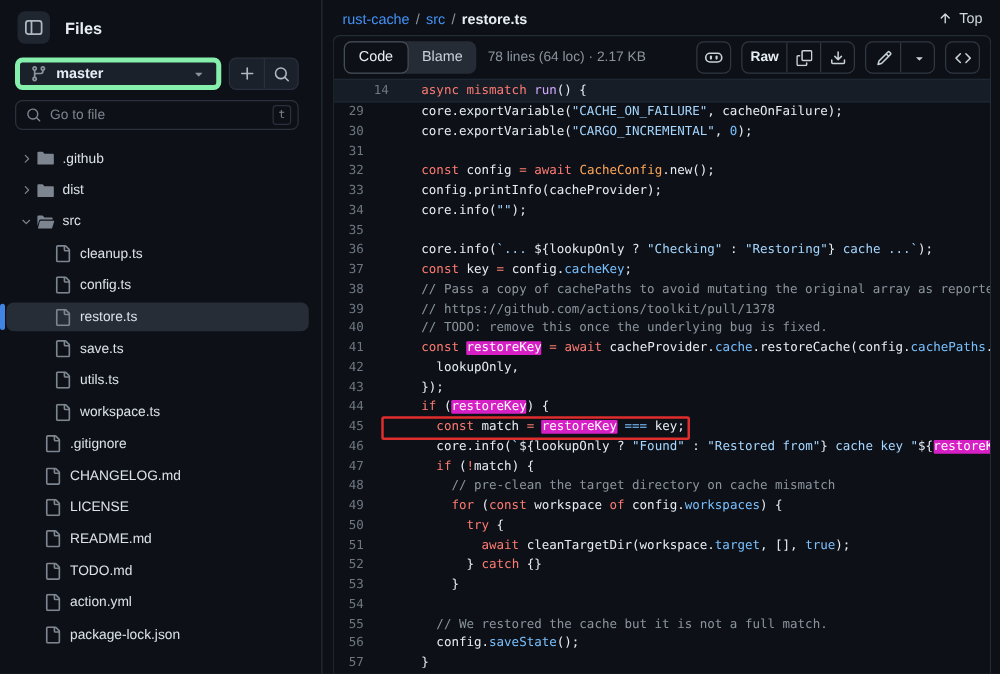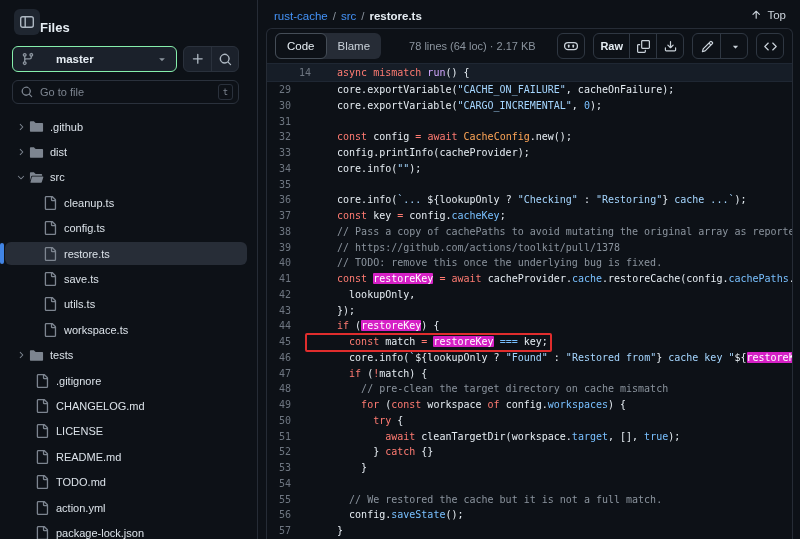--- a/index.html
+++ b/index.html
@@ -7,25 +7,25 @@
     --muted:#8b949e; --muted2:#7d8590; --ln:#6e7681; --link:#4493f8;
     --kw:#ff7b72; --str:#a5d6ff; --const:#79c0ff; --cls:#ffa657; --fn:#d2a8ff; --cmt:#8b949e;
     --hl:#d620c6; --ann:#e02d2d; --accent:#4184e4;
   }
   *{box-sizing:border-box;margin:0;padding:0}
   html,body{width:800px;height:539px;overflow:hidden}
   body{background:var(--bg);font-family:"Liberation Sans",sans-serif;position:relative;color:var(--fg)}
 
   
   .sidebar{position:absolute;left:0;top:0;width:258px;height:539px;border-right:1px solid var(--border)}
-  .sb-header{display:flex;align-items:flex-end;padding:9px 14px 6px 14px}
+  .sb-header{display:flex;align-items:center;gap:12px;padding:9px 14px 6px 14px}
   .icon-btn{width:26px;height:26px;border-radius:6px;background:#1f2630;display:flex;align-items:center;justify-content:center;border:none;cursor:pointer}
   .files-title{font-size:13px;font-weight:700;color:var(--fg)}
   .branch-row{display:flex;align-items:center;gap:6px;padding:5px 18px 6px 12px}
-  .branch-btn{flex:1;height:26px;display:flex;align-items:center;gap:21px;padding:0 8px;background:#1b212b;border:1px solid #86efac;border-radius:6px;cursor:pointer}
+  .branch-btn{flex:1;height:26px;display:flex;align-items:center;gap:7px;padding:0 8px;background:#1b212b;border:4px solid #86efac;border-radius:6px;cursor:pointer}
   .branch-label{flex:1;text-align:left;font-size:11.5px;font-weight:600;color:var(--fg)}
   .mini-group{display:flex;height:26px;border:1px solid #2a313c;border-radius:6px;background:#1b212b;overflow:hidden}
   .mini-btn{width:27px;display:flex;align-items:center;justify-content:center;background:transparent;border:none;cursor:pointer}
   .mini-btn + .mini-btn{border-left:1px solid #2a313c}
   .goto-row{padding:2px 18px 4px 12px}
   .goto-input{height:24px;border:1px solid #2a313c;border-radius:6px;display:flex;align-items:center;gap:7px;padding:0 5px 0 8px;cursor:text}
   .goto-placeholder{flex:1;font-size:11px;color:var(--muted2)}
   .kbd{font-size:9px;color:var(--muted2);border:1px solid #2a313c;border-radius:3px;width:15px;height:16px;display:flex;align-items:center;justify-content:center;font-family:"DejaVu Sans Mono",monospace}
   .tree{padding-top:6px;position:relative}
   .tree-row{height:25.4px;display:flex;align-items:center;position:relative;font-size:11px;color:#dbe2e9;cursor:pointer}
@@ -43,21 +43,21 @@
   .crumb-link{color:var(--link);font-size:11.5px;text-decoration:none;cursor:pointer}
   .crumb-sep{color:var(--muted);margin:0 5px;font-size:11.5px}
   .crumb-file{color:var(--fg);font-weight:700;font-size:11.5px}
   .top-link{margin-left:auto;display:flex;align-items:flex-start;gap:5px;color:#cdd5dd;font-size:11.5px;cursor:pointer}
 
   .panel{position:absolute;left:266px;top:28px;width:527px;bottom:0;border:1px solid var(--border);border-bottom:none;border-radius:6px 6px 0 0;overflow:hidden}
   .toolbar{height:34px;display:flex;align-items:center;padding:0 8px;gap:8px}
   .seg{display:flex;background:#262c36;border-radius:6px;height:26px;flex:none}
   .seg-btn{padding:0 11px;font-size:11.5px;color:#c9d1d9;display:flex;align-items:center;border-radius:6px;border:none;background:transparent;cursor:pointer}
   .seg-btn.active{background:var(--bg);border:1px solid #454d57;color:var(--fg);font-weight:400}
-  .meta{font-size:11px;color:var(--muted);margin-left:20px;white-space:nowrap}
+  .meta{font-size:11px;color:var(--muted);margin-left:1px;white-space:nowrap}
   .tb-right{margin-left:auto;display:flex;align-items:center;gap:8px}
   .btn{height:26px;min-width:28px;border:1px solid var(--border-btn);border-radius:6px;display:flex;align-items:center;justify-content:center;background:transparent;color:#c9d1d9;cursor:pointer;padding:0 5px}
   .btn-group{display:flex;height:26px;border:1px solid var(--border-btn);border-radius:6px;overflow:hidden}
   .btn-group .g-btn{height:100%;min-width:27px;display:flex;align-items:center;justify-content:flex-end;border:none;background:transparent;color:#c9d1d9;cursor:pointer;padding:0 6px}
   .btn-group .g-btn + .g-btn{border-left:1px solid var(--border-btn)}
   .raw-label{font-size:11px;font-weight:600;color:var(--fg)}
 
   .code{position:absolute;top:34px;left:0;right:0;bottom:0;font-family:"DejaVu Sans Mono",monospace;font-size:10px}
   .sticky-row{height:19px;background:#161d27;border-top:1px solid #1f2733;border-bottom:1px solid #1f2733;display:flex;align-items:center;white-space:pre}
   .sticky-row .ln{width:44px}
@@ -213,33 +213,20 @@
         </span>
         <span class="t-label">utils.ts</span>
       </div>
       <div class="tree-row depth1-file">
         <span class="t-icon">
           <svg width="14" height="14" viewBox="0 0 16 16" fill="#7d8590">
             <path d="M2 1.75C2 .784 2.784 0 3.75 0h6.586c.464 0 .909.184 1.237.513l2.914 2.914c.329.328.513.773.513 1.237v9.586A1.75 1.75 0 0 1 13.25 16h-9.5A1.75 1.75 0 0 1 2 14.25Zm1.75-.25a.25.25 0 0 0-.25.25v12.5c0 .138.112.25.25.25h9.5a.25.25 0 0 0 .25-.25V6h-2.75A1.75 1.75 0 0 1 9 4.25V1.5Zm6.75.062V4.25c0 .138.112.25.25.25h2.688l-.011-.013-2.914-2.914-.013-.011Z"></path>
           </svg>
         </span>
         <span class="t-label">workspace.ts</span>
-      </div>
-      <div class="tree-row depth0-folder">
-        <span class="chev">
-          <svg width="10" height="10" viewBox="0 0 16 16" fill="#7d8590">
-            <path d="M6.22 3.22a.75.75 0 0 1 1.06 0l4.25 4.25a.75.75 0 0 1 0 1.06l-4.25 4.25a.749.749 0 0 1-1.275-.326.749.749 0 0 1 .215-.734L9.94 8 6.22 4.28a.75.75 0 0 1 0-1.06Z"></path>
-          </svg>
-        </span>
-        <span class="t-icon">
-          <svg width="15" height="15" viewBox="0 0 16 16" fill="#7d8590">
-            <path d="M1.75 2.5h3.2c.28 0 .54.12.72.33l1.1 1.3c.09.11.23.17.38.17h7.1c.41 0 .75.34.75.75v7.7c0 .41-.34.75-.75.75H1.75a.75.75 0 0 1-.75-.75V3.25c0-.41.34-.75.75-.75Z"></path>
-          </svg>
-        </span>
-        <span class="t-label">tests</span>
       </div>
       <div class="tree-row depth0-file">
         <span class="t-icon">
           <svg width="14" height="14" viewBox="0 0 16 16" fill="#7d8590">
             <path d="M2 1.75C2 .784 2.784 0 3.75 0h6.586c.464 0 .909.184 1.237.513l2.914 2.914c.329.328.513.773.513 1.237v9.586A1.75 1.75 0 0 1 13.25 16h-9.5A1.75 1.75 0 0 1 2 14.25Zm1.75-.25a.25.25 0 0 0-.25.25v12.5c0 .138.112.25.25.25h9.5a.25.25 0 0 0 .25-.25V6h-2.75A1.75 1.75 0 0 1 9 4.25V1.5Zm6.75.062V4.25c0 .138.112.25.25.25h2.688l-.011-.013-2.914-2.914-.013-.011Z"></path>
           </svg>
         </span>
         <span class="t-label">.gitignore</span>
       </div>
       <div class="tree-row depth0-file">

